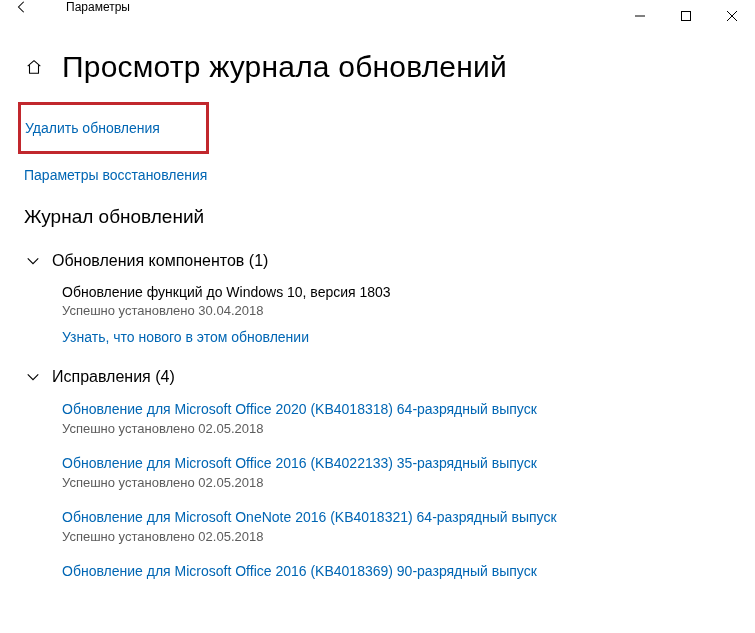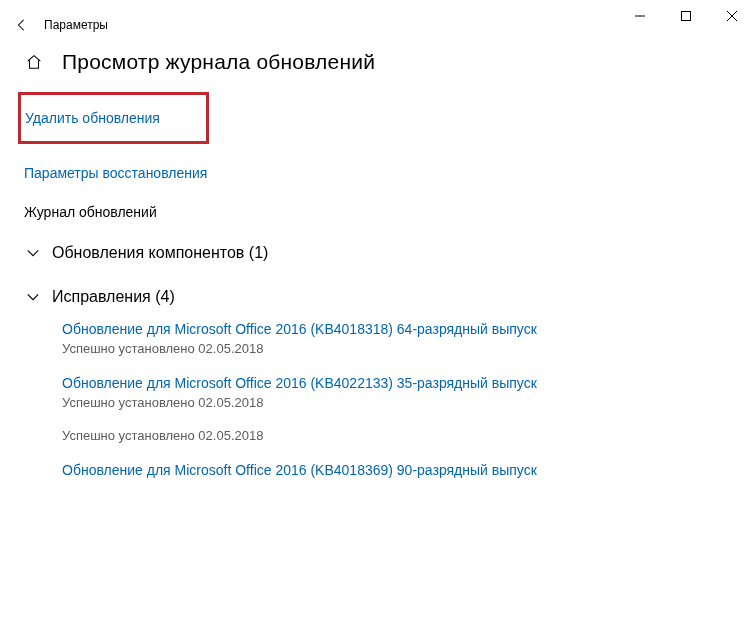--- a/index.html
+++ b/index.html
@@ -8,25 +8,26 @@
     width: 755px;
     height: 633px;
     font-family: "Segoe UI", Tahoma, sans-serif;
     background: #ffffff;
     color: #000000;
     overflow: hidden;
     position: relative;
   }
   .titlebar {
     display: flex;
-    align-items: flex-end;
+    align-items: flex-start;
     height: 32px;
     padding-left: 8px;
     font-size: 12px;
     color: #000;
+    gap: 22px;
   }
   .titlebar .back {
     width: 28px;
     display: flex;
     justify-content: center;
     align-items: center;
     font-size: 14px;
   }
   .titlebar .title { padding-left: 8px; }
   .win-controls {
@@ -54,44 +55,44 @@
   .home-icon {
     width: 20px;
     height: 20px;
     margin-right: 18px;
     display: flex;
     align-items: center;
     justify-content: center;
   }
   h1 {
     font-weight: 400;
-    font-size: 21px;
+    font-size: 30px;
     margin: 0;
     letter-spacing: 0.2px;
   }
   .content {
     padding: 0 24px;
   }
   .link {
     color: #0066b4;
     font-size: 14px;
     cursor: pointer;
     display: inline-block;
   }
-  .link-block { margin-top: 20px; }
+  .link-block { margin-top: 12px; }
   .highlight-box {
     border: 3px solid #c1272d;
     display: inline-block;
     padding: 14px 46px 14px 4px;
     margin-top: 10px;
     margin-left: -6px;
   }
   h2 {
     font-weight: 400;
-    font-size: 14px;
+    font-size: 19px;
     margin: 22px 0 20px 0;
   }
   .group {
     margin-top: 19px;
   }
   .group-header {
     display: flex;
     align-items: center;
     font-size: 16px;
     font-weight: 400;
@@ -172,42 +173,52 @@
   
   <div class="group">
     <div class="group-header">
       <span class="chevron">
         <svg width="14" height="14" viewBox="0 0 16 16">
             <path d="M2 5 L8 11 L14 5" stroke="#000" stroke-width="1.3" fill="none"></path>
           </svg>
       </span>
       <span>Обновления компонентов (1)</span>
     </div>
+    <div class="group-body">
+      <div class="entry">
+        <div class="entry-title">Обновление функций до Windows 10, версия 1803</div>
+        <div class="entry-status">Успешно установлено 30.04.2018</div>
+        <div class="entry-learn">
+          <span class="link">Узнать, что нового в этом обновлении</span>
+        </div>
+      </div>
+    </div>
   </div>
 
   
   <div class="group" style="margin-top:18px;">
     <div class="group-header">
       <span class="chevron">
         <svg width="14" height="14" viewBox="0 0 16 16">
             <path d="M2 5 L8 11 L14 5" stroke="#000" stroke-width="1.3" fill="none"></path>
           </svg>
       </span>
       <span>Исправления (4)</span>
     </div>
     <div class="group-body">
       <div class="entry">
-        <div class="entry-title link">Обновление для Microsoft Office 2016 (KB4018318) 64-разрядный выпуск</div>
+        <div class="entry-title link">Обновление для Microsoft Office 2020 (KB4018318) 64-разрядный выпуск</div>
         <div class="entry-status">Успешно установлено 02.05.2018</div>
       </div>
       <div class="entry" style="margin-top:18px;">
         <div class="entry-title link">Обновление для Microsoft Office 2016 (KB4022133) 35-разрядный выпуск</div>
         <div class="entry-status">Успешно установлено 02.05.2018</div>
       </div>
       <div class="entry" style="margin-top:18px;">
+        <div class="entry-title link">Обновление для Microsoft OneNote 2016 (KB4018321) 64-разрядный выпуск</div>
         <div class="entry-status">Успешно установлено 02.05.2018</div>
       </div>
       <div class="entry" style="margin-top:18px;">
         <div class="entry-title link">Обновление для Microsoft Office 2016 (KB4018369) 90-разрядный выпуск</div>
       </div>
     </div>
   </div>
 
 </div>
 

